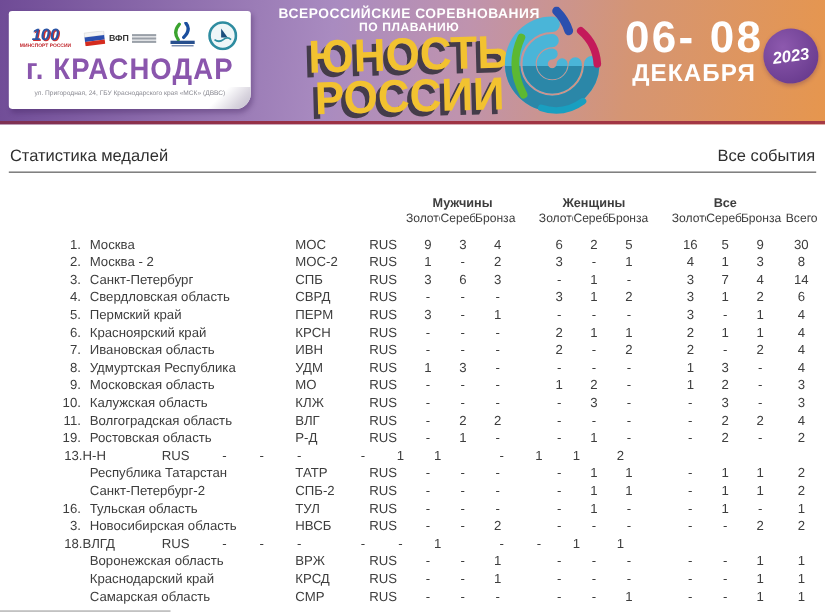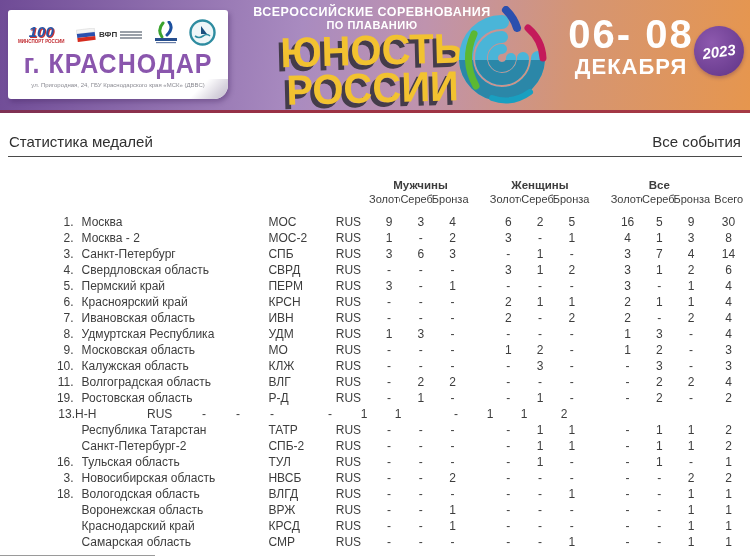--- a/index.html
+++ b/index.html
@@ -453,21 +453,20 @@
       <div class="c-med">-</div>
       <div class="c-med">-</div>
       <div class="c-med gap">-</div>
       <div class="c-med">-</div>
       <div class="c-med">-</div>
       <div class="c-med">2</div>
       <div class="c-total">2</div>
     </div>
     <div class="tr">
       <div class="c-rank">18.</div>
-      <div class="c-region">Вологодская область</div>
       <div class="c-code">ВЛГД</div>
       <div class="c-country">RUS</div>
       <div class="c-med">-</div>
       <div class="c-med">-</div>
       <div class="c-med gap">-</div>
       <div class="c-med">-</div>
       <div class="c-med">-</div>
       <div class="c-med gap">1</div>
       <div class="c-med">-</div>
       <div class="c-med">-</div>

